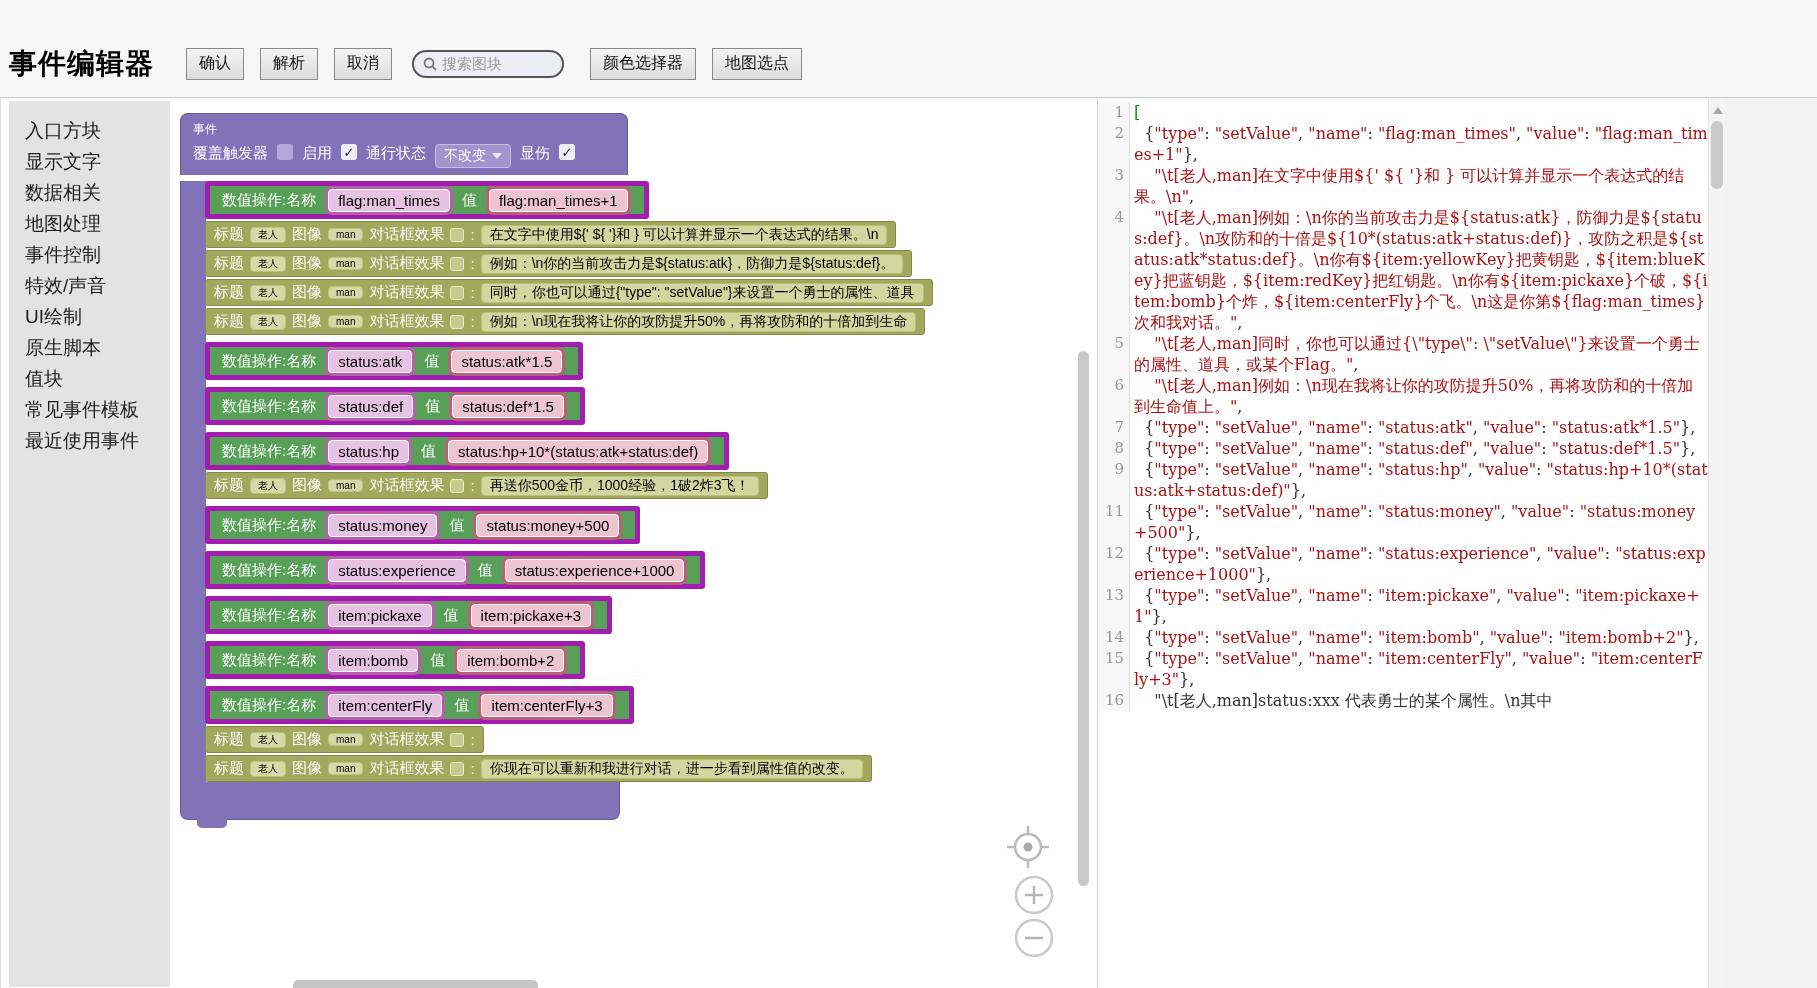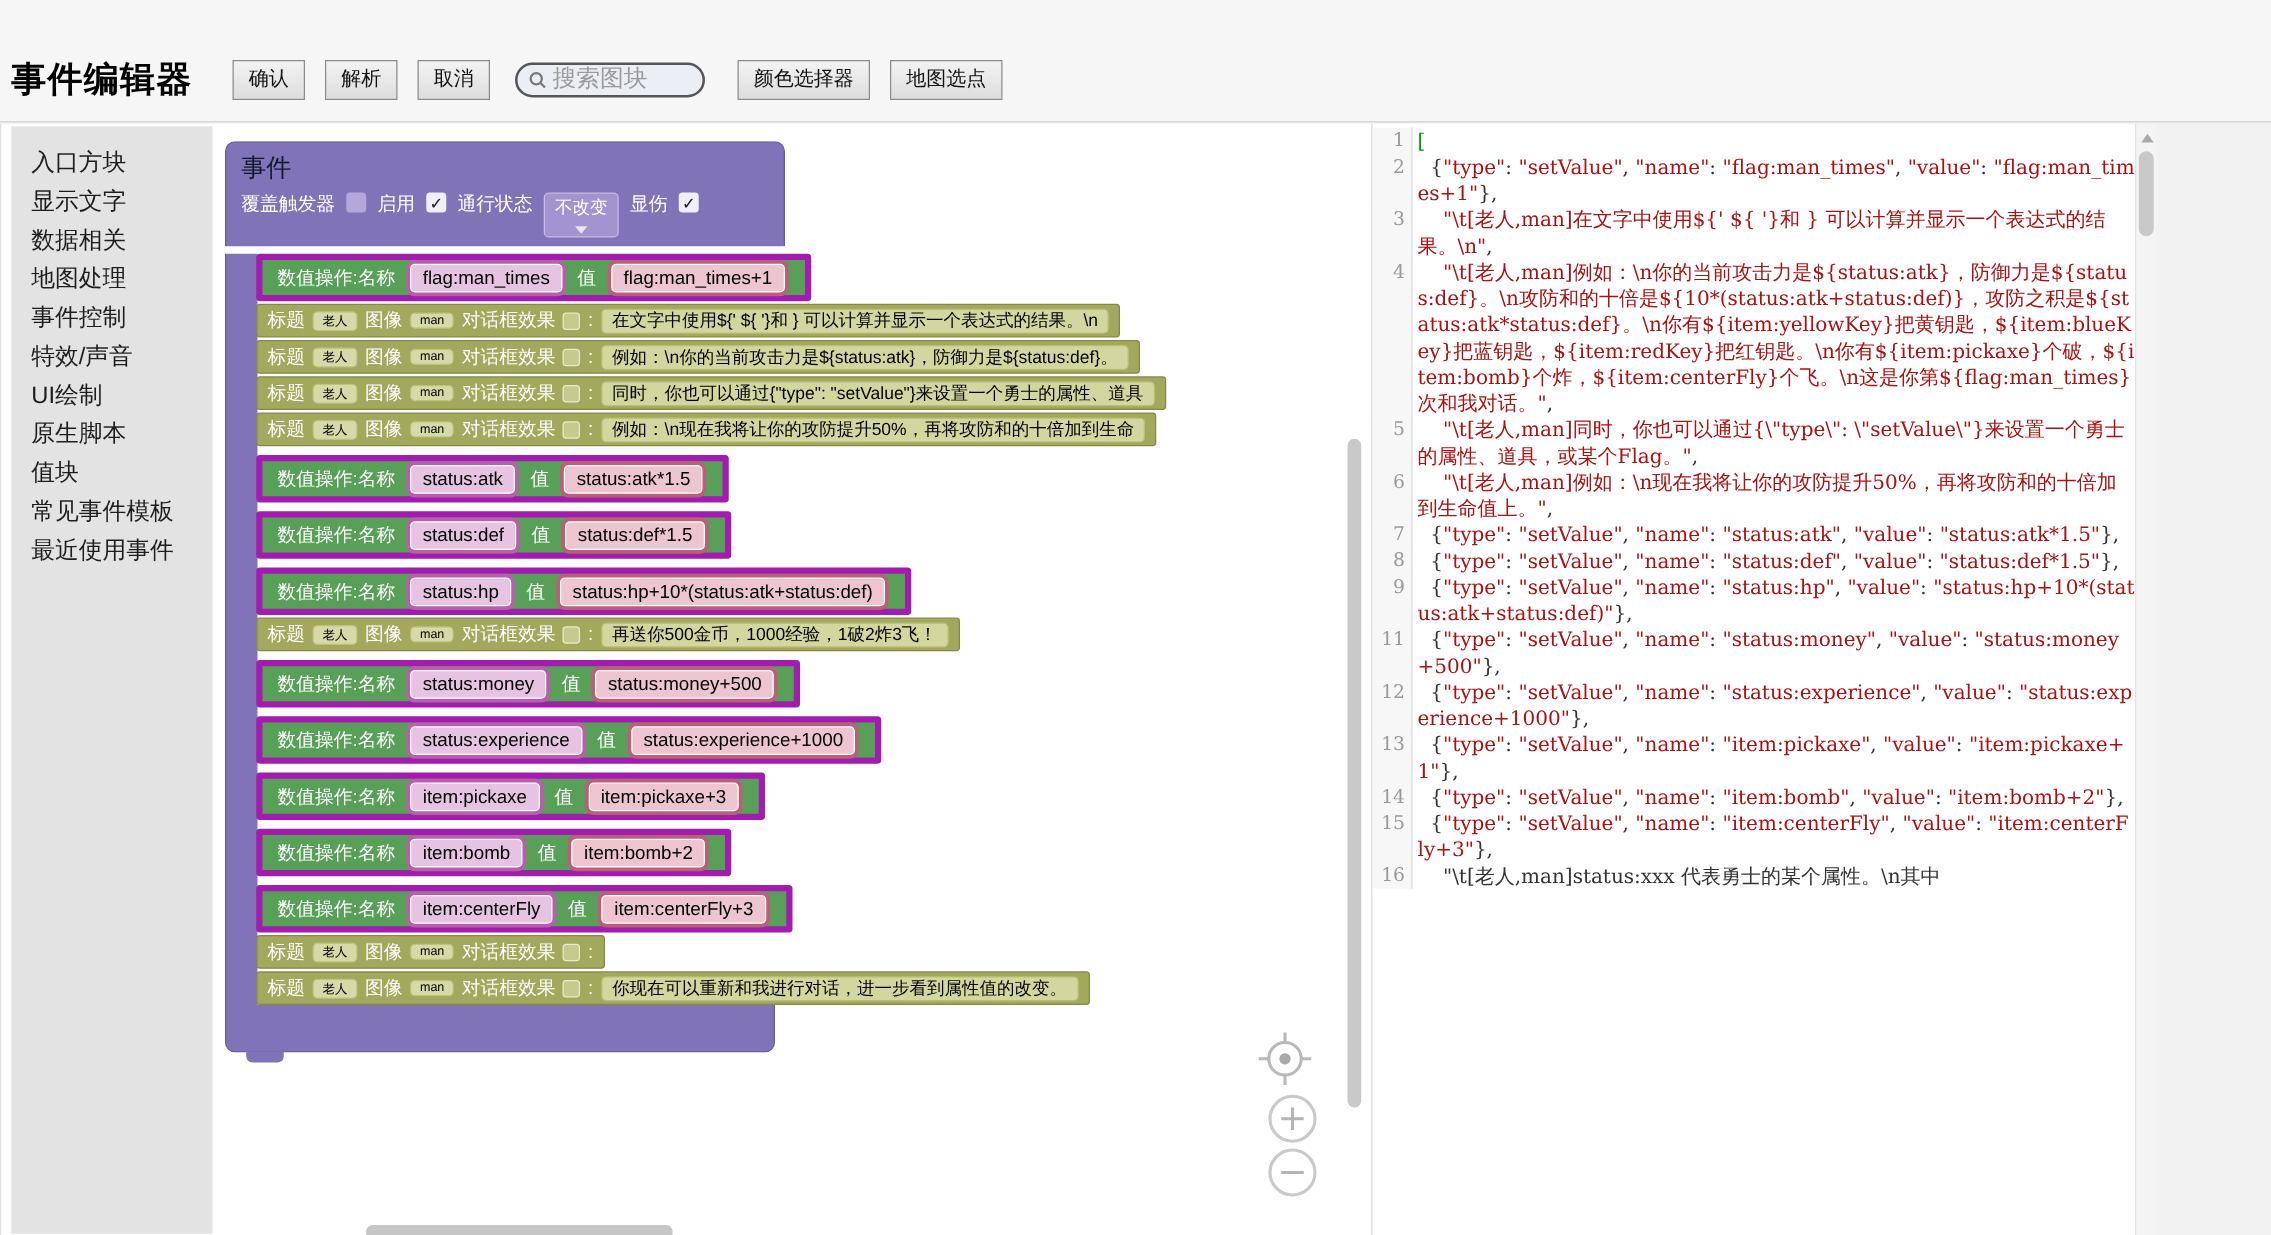--- a/index.html
+++ b/index.html
@@ -12,44 +12,44 @@
     background:#f6f6f6; border-bottom:1px solid #cfcfcf;
     display:flex; align-items:center; padding:30px 0 0 9px; }
   .app-title { font-size:28px; font-weight:bold; color:#000; margin-right:32px; letter-spacing:1px; }
   .tb-btn { height:32px; padding:0 12px; margin-right:16px; font-size:16px; color:#111;
     background:linear-gradient(#f3f3f3,#dddddd); border:1px solid #8a8a8a; cursor:pointer;
     font-family:"Liberation Sans", sans-serif; }
   .search-pill { display:flex; align-items:center; width:152px; height:28px; margin:0 26px 0 4px;
     border:2px solid #555; border-radius:14px; background:#eceef5; padding:0 8px; }
   .search-pill svg { flex:0 0 auto; margin-right:4px; }
   .search-pill input { border:none; outline:none; background:transparent; width:110px;
-    font-size:19px; color:#333; font-family:"Liberation Sans", sans-serif; }
+    font-size:15px; color:#333; font-family:"Liberation Sans", sans-serif; }
   .search-pill input::placeholder { color:#9a9a9a; }
 
   
   #sidebar { position:absolute; left:0; top:99px; width:170px; height:889px; background:#fff;
     border-left:1px solid #e0e0e0; }
   #sidebar .panel { position:absolute; left:8px; top:2px; width:162px; height:886px; background:#e3e3e3; }
   .sb-item { font-size:19px; color:#1d1d1d; line-height:31px; padding-left:16px; cursor:pointer;
     white-space:nowrap; }
   #sidebar .panel { padding-top:14px; }
 
   
   #canvas { position:absolute; left:170px; top:99px; width:927px; height:889px; background:#ffffff;
     overflow:hidden; }
   .event-block { position:absolute; left:10px; top:14px; }
   .block-header { width:448px; background:#8173b8; border:1px solid #675a9e; border-bottom:none;
     border-radius:8px 8px 0 0; padding:7px 12px 7px 12px; }
-  .block-title { color:#0f172a; font-size:20px; margin-bottom:6px; }
+  .block-title { color:#ffffff; font-size:12px; margin-bottom:6px; }
   .block-settings { display:flex; align-items:flex-start; gap:9px; color:#fff; font-size:15px; }
   .pcheck { width:16px; height:16px; border-radius:3px; background:#b3a8d9; display:inline-flex;
     align-items:center; justify-content:center; font-size:13px; color:#222; cursor:pointer; }
   .pcheck.on { background:#f0eef8; }
   .pdrop { display:inline-flex; align-items:center; gap:6px; background:#a294ce;
-    border:1px solid #c6bce4; border-radius:4px; color:#fff; padding:2px 8px; font-size:14px; cursor:pointer;flex-direction:column; }
+    border:1px solid #c6bce4; border-radius:4px; color:#fff; padding:2px 8px; font-size:14px; cursor:pointer; }
   .drop-arrow { width:0; height:0; border-left:5px solid transparent; border-right:5px solid transparent;
     border-top:6px solid #e8e4f4; }
   .block-body { position:relative; padding-left:25px; }
   .block-body::before { content:""; position:absolute; left:0; top:0; bottom:0; width:25px;
     background:#8173b8; border-left:1px solid #675a9e; }
   .block-bottom { width:440px; height:38px; background:#8173b8; border:1px solid #675a9e; border-top:none;
     border-radius:0 0 8px 8px; position:relative; }
   .block-bottom::after { content:""; position:absolute; left:16px; bottom:-9px; width:30px; height:9px;
     background:#8173b8; border-radius:0 0 5px 5px; }
 

